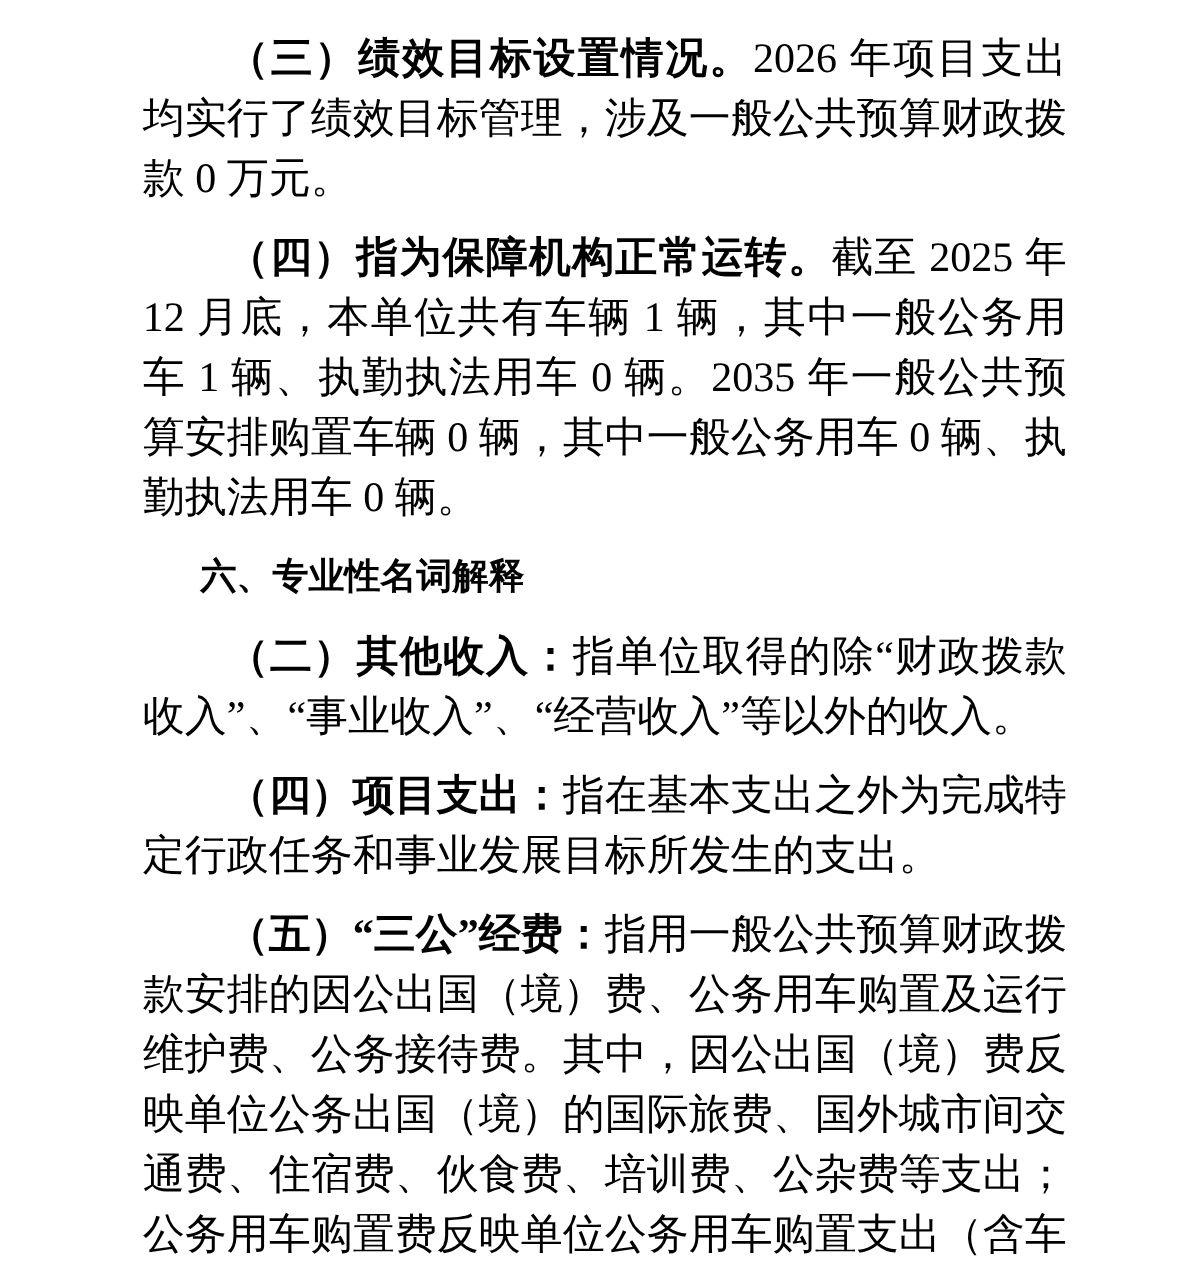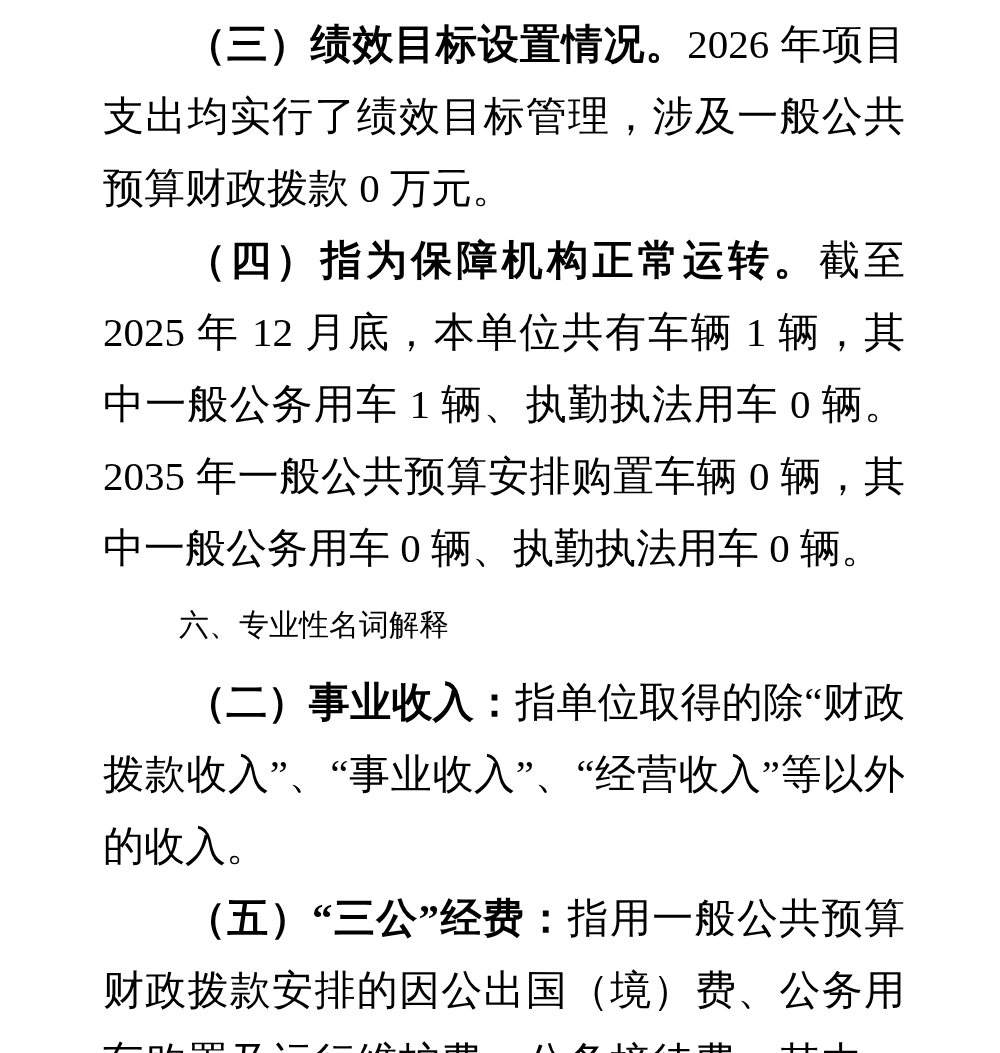--- a/index.html
+++ b/index.html
@@ -12,51 +12,52 @@
     width: 1000px;
     height: 1053px;
     box-sizing: border-box;
     padding: 8px 95px 0 103px;
     overflow: hidden;
     background: #ffffff;
     color: #000000;
     font-family: "Liberation Serif", "DejaVu Serif", serif;
   }
   .body-para {
-    margin: 0;
+    margin: 16px;
     text-indent: 2em;
     text-align: justify;
-    font-size: 41px;
-    line-height: 72px;
+    font-size: 35px;
+    line-height: 50px;
     color: #000000;
   }
   .lead {
     font-weight: 700;
   }
   .section-heading {
-    margin: 16px;
+    margin: 4px;
     text-indent: 2em;
     font-family: "Liberation Sans", "DejaVu Sans", sans-serif;
-    font-weight: 400;
+    font-weight: 700;
     font-size: 30px;
     line-height: 50px;
     color: #000000;
   }
 </style>
 </head>
 <body>
 
 <div class="page">
 
   <p class="body-para"><span class="lead">（三）绩效目标设置情况。</span><span>2026 年项目支出均实行了绩效目标管理，涉及一般公共预算财政拨款 0 万元。</span></p>
 
   <p class="body-para"><span class="lead">（四）指为保障机构正常运转。</span><span>截至 2025 年 12 月底，本单位共有车辆 1 辆，其中一般公务用车 1 辆、执勤执法用车 0 辆。2035 年一般公共预算安排购置车辆 0 辆，其中一般公务用车 0 辆、执勤执法用车 0 辆。</span></p>
 
   <h2 class="section-heading">六、专业性名词解释</h2>
 
 
-  <p class="body-para"><span class="lead">（二）事业收入：</span><span>指单位取得的除“财政拨款收入”、“事业收入”、“经营收入”等以外的收入。</span></p>
+  <p class="body-para"><span class="lead">（二）其他收入：</span><span>指单位取得的除“财政拨款收入”、“事业收入”、“经营收入”等以外的收入。</span></p>
 
 
+  <p class="body-para"><span class="lead">（四）项目支出：</span><span>指在基本支出之外为完成特定行政任务和事业发展目标所发生的支出。</span></p>
 
   <p class="body-para"><span class="lead">（五）“三公”经费：</span><span>指用一般公共预算财政拨款安排的因公出国（境）费、公务用车购置及运行维护费、公务接待费。其中，因公出国（境）费反映单位公务出国（境）的国际旅费、国外城市间交通费、住宿费、伙食费、培训费、公杂费等支出；公务用车购置费反映单位公务用车购置支出（含车辆购置税）；公务用车运行维护费反映单位按规定保留的公务用车燃料费、维修费、</span></p>
 
 </div>
 
 </body></html>

